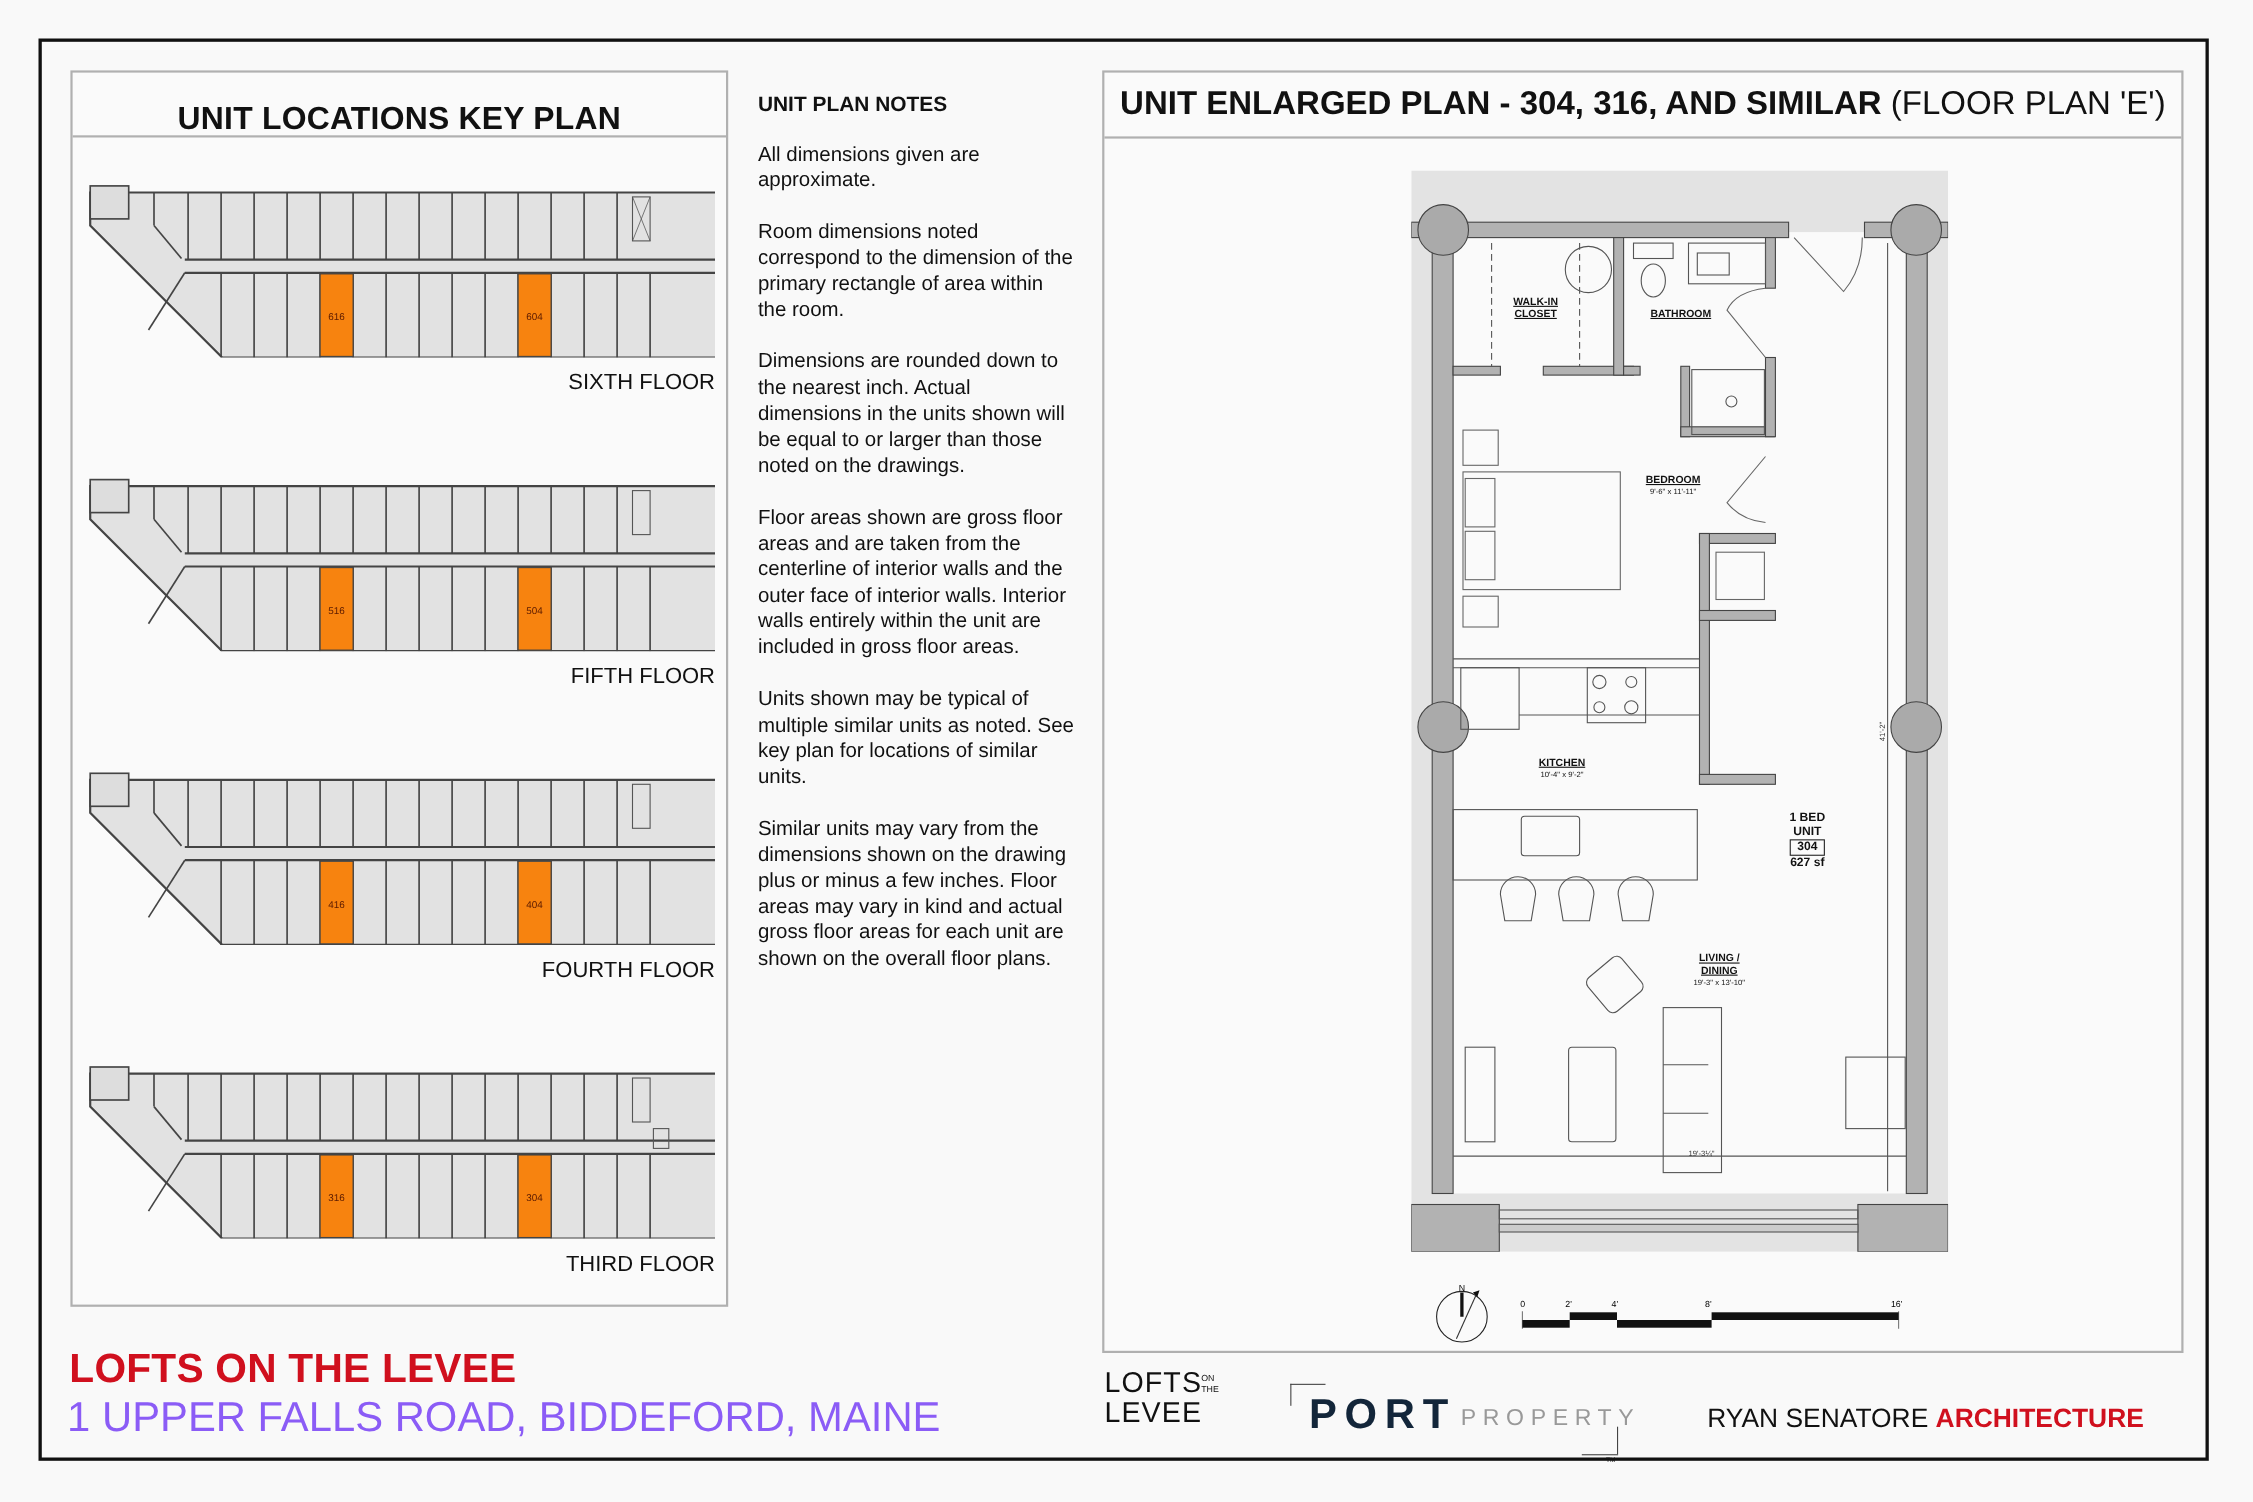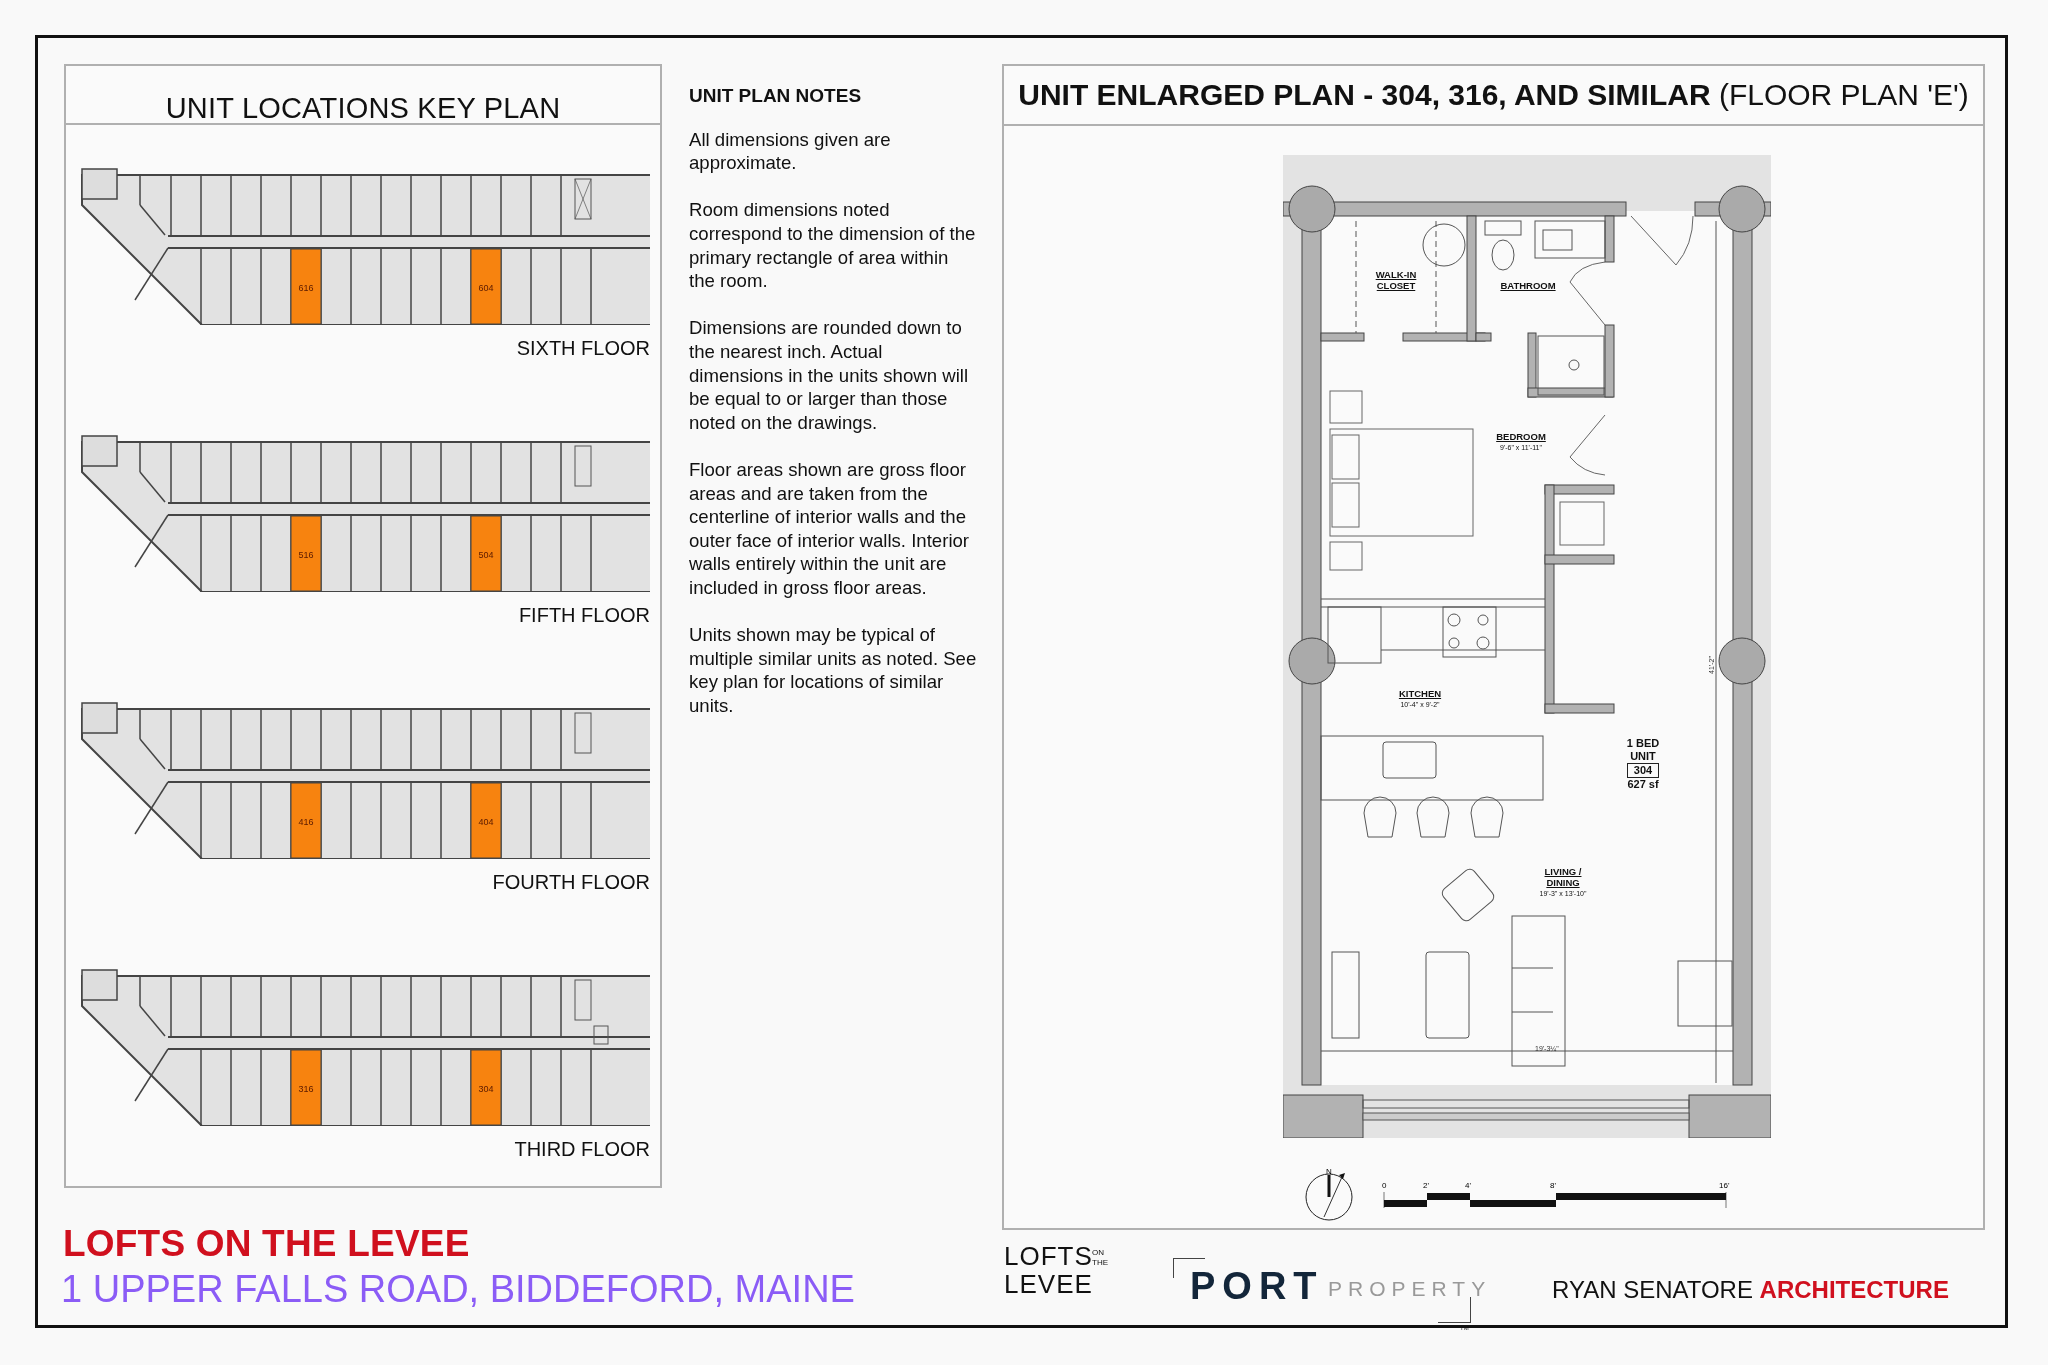--- a/index.html
+++ b/index.html
@@ -3,21 +3,21 @@
 <meta charset="utf-8">
 <style>
   html, body { margin:0; padding:0; }
   body {
     width:2048px; height:1365px; background:#f9f9f9; position:relative; overflow:hidden;
     font-family:"Liberation Sans", sans-serif; color:#111;
   }
   .frame { position:absolute; left:35px; top:35px; width:1973px; height:1293px; border:3px solid #111; box-sizing:border-box; }
   .panel { position:absolute; border:2px solid #b0b0b0; box-sizing:border-box; background:#fafafa; }
   .panel-head { position:absolute; left:0; right:0; top:0; height:57px; border-bottom:2px solid #b0b0b0; display:flex; align-items:center; justify-content:center; }
-  .key-title { font-weight:normal; font-size:29px; letter-spacing:0.2px;margin-top:28px; }
+  .key-title { font-weight:bold; font-size:29px; letter-spacing:0.2px;margin-top:28px; }
   .plan-title { font-size:30px; }
   .plan-title b { font-weight:bold; }
   .floor { position:absolute; left:14px; width:570px; }
   .floor svg { display:block; }
   .floor-label { position:absolute; left:0; width:100%; text-align:right; font-size:20px; }
   .notes { position:absolute; left:689px; top:84px; width:290px; font-size:18.6px; line-height:23.6px; }
   .notes h3 { margin:0 0 20px 0; font-size:19px; font-weight:bold; }
   .notes p { margin:0 0 23.6px 0; }
   .plan-area { position:absolute; left:1283px; top:155px; width:488px; height:983px; }
   .room-label { position:absolute; text-align:center; font-weight:bold; font-size:9.5px; line-height:11px; }
@@ -243,20 +243,21 @@
   </div>
 </div>
 
 <div class="notes">
   <h3>UNIT PLAN NOTES</h3>
   <p>All dimensions given are approximate.</p>
   <p>Room dimensions noted correspond to the dimension of the primary rectangle of area within the room.</p>
   <p>Dimensions are rounded down to the nearest inch. Actual dimensions in the units shown will be equal to or larger than those noted on the drawings.</p>
   <p>Floor areas shown are gross floor areas and are taken from the centerline of interior walls and the outer face of interior walls. Interior walls entirely within the unit are included in gross floor areas.</p>
   <p>Units shown may be typical of multiple similar units as noted. See key plan for locations of similar units.</p>
+  <p>Similar units may vary from the dimensions shown on the drawing plus or minus a few inches. Floor areas may vary in kind and actual gross floor areas for each unit are shown on the overall floor plans.</p>
 </div>
 
 <div class="panel" style="left:1002px; top:64px; width:983px; height:1166px;">
   <div class="panel-head" style="height:58px;">
     <span class="plan-title"><b>UNIT ENLARGED PLAN - 304, 316, AND SIMILAR</b><span> (FLOOR PLAN 'E')</span></span>
   </div>
 </div>
 
 <div class="plan-area">
   <svg width="488" height="983" viewBox="0 0 488 983">

